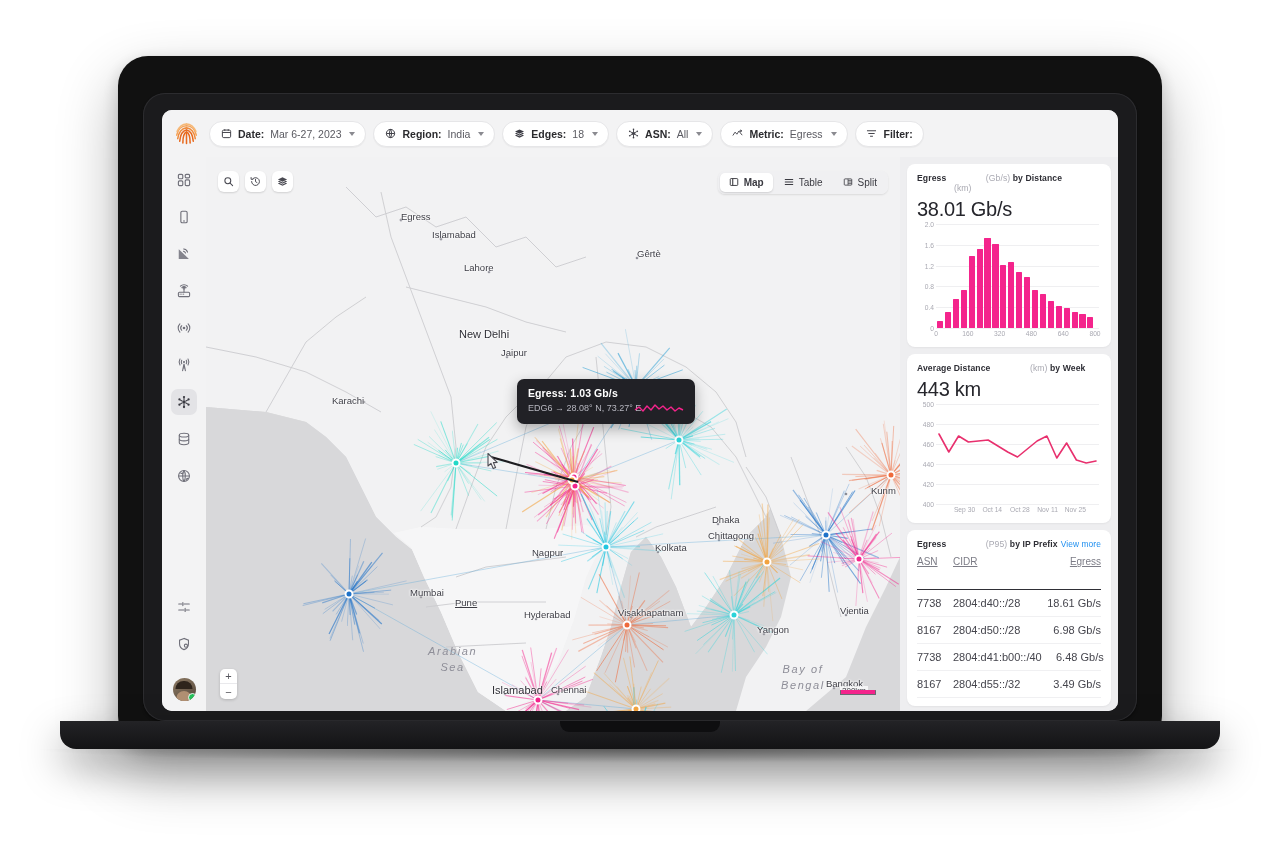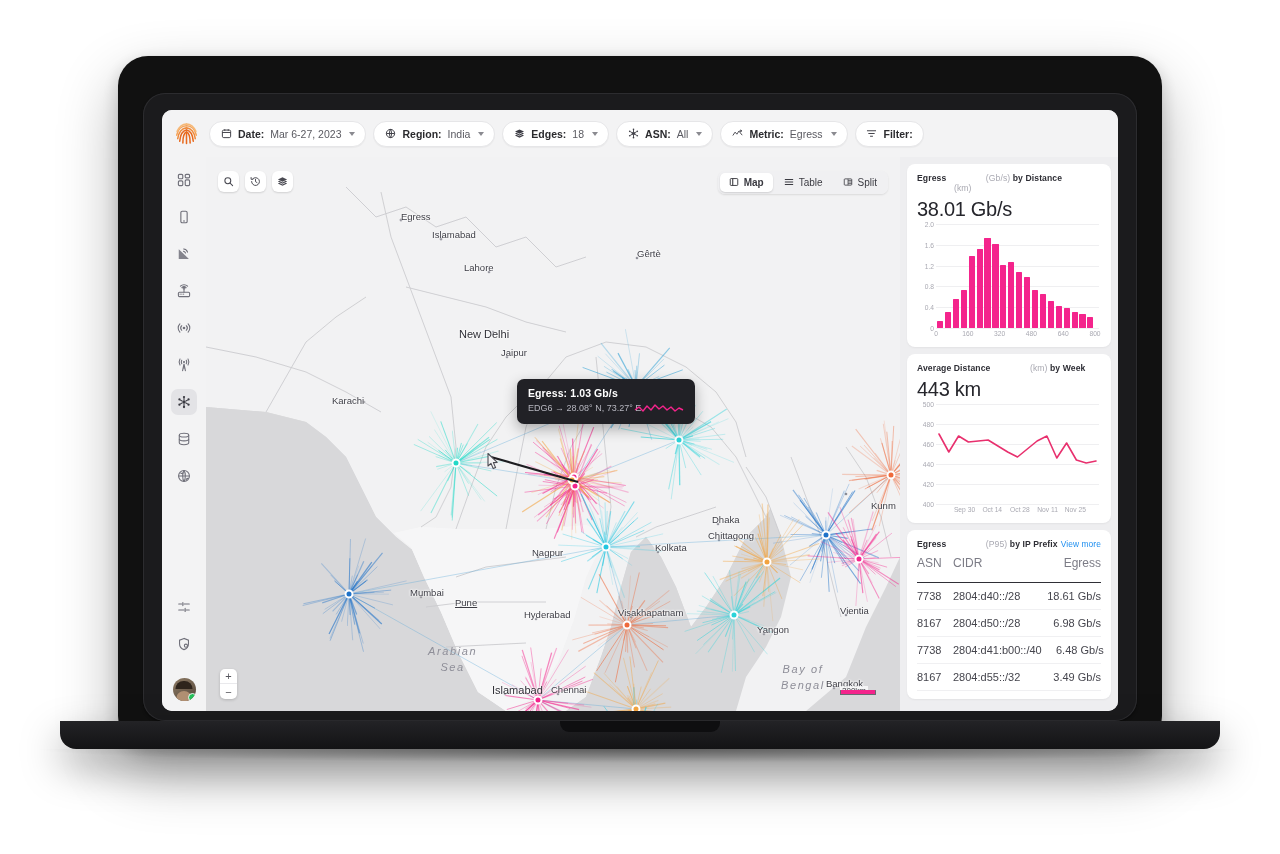--- a/index.html
+++ b/index.html
@@ -124,21 +124,21 @@
   .card-title .muted{ color:#a9a9b2; font-weight:400;margin-left:37px;}
   .bignum{ font-size:20px; color:#26262c; font-weight:400; margin:5px 0 3px 0; letter-spacing:-.3px;}
   .chartwrap{ position:relative; width:100%; }
   .axis-y{ position:absolute; left:0; top:0; width:17px; height:100%; }
   .axis-y span{ position:absolute; right:0; font-size:6.7px; color:#a9a9b2; transform:translateY(-50%);}
   .axis-x{ position:relative; height:11px; margin-left:19px;}
   .axis-x span{ position:absolute; font-size:6.7px; color:#a9a9b2; transform:translateX(-50%); top:2px;}
   .plot{ position:absolute; left:19px; right:2px; top:0; bottom:0;}
   .gridline{ position:absolute; left:0; right:0; height:1px; background:#efeff1;}
   .bar{ position:absolute; bottom:0; background:#f4248c; border-radius:.5px;}
-  .tablehead{ display:flex; font-size:12px; color:#7c7c86; padding:7px 0 12px 0; border-bottom:1.2px solid #2f2f36;}
+  .tablehead{ display:flex; font-size:10px; color:#7c7c86; padding:7px 0 22px 0; border-bottom:1.2px solid #2f2f36;text-decoration:underline;}
   .trow{ display:flex; font-size:11px; color:#45454d; padding:7px 0; border-bottom:1px solid #f0f0f2;}
   .c-asn{ width:36px; flex:0 0 auto;}
   .c-cidr{ flex:1 1 auto;}
   .c-eg{ width:62px; flex:0 0 auto; text-align:right;}
   .viewmore{ float:right; font-size:8.4px; color:#1f8ff0; font-weight:400;}
 </style>
 </head>
 <body>
 
 <div class="stage">
@@ -1270,21 +1270,21 @@
           <div class="citylabel" style="left: 326px; top: 390px;">Nagpur</div>
           <div class="citylabel" style="left: 506px; top: 357px;">Dhaka</div>
           <div class="citylabel" style="left: 502px; top: 373px;">Chittagong</div>
           <div class="citylabel" style="left: 449px; top: 385px;">Kolkata</div>
           <div class="citylabel" style="left: 204px; top: 430px;">Mumbai</div>
           <div class="citylabel" style="left: 249px; top: 440px; text-decoration: underline;">Pune</div>
           <div class="citylabel" style="left: 318px; top: 452px;">Hyderabad</div>
           <div class="citylabel" style="left: 412px; top: 450px;">Visakhapatnam</div>
           <div class="citylabel big" style="left: 286px; top: 527px;">Islamabad</div>
           <div class="citylabel" style="left: 345px; top: 527px;">Chennai</div>
-          <div class="citylabel" style="left: 636px; top: 343px; padding-left: 29px;">Kunm</div>
+          <div class="citylabel" style="left: 636px; top: 328px; padding-left: 29px;">Kunm</div>
           <div class="citylabel" style="left: 551px; top: 467px;">Yangon</div>
           <div class="citylabel" style="left: 634px; top: 448px;">Vientia</div>
           <div class="citylabel" style="left: 620px; top: 521px;">Bangkok</div>
           <div class="sealabel" style="left: 222px; top: 487px;">
             <div>Arabian</div>
             <div>Sea</div>
           </div>
           <div class="sealabel" style="left: 575px; top: 505px;">
             <div>Bay of</div>
             <div>Bengal</div>

